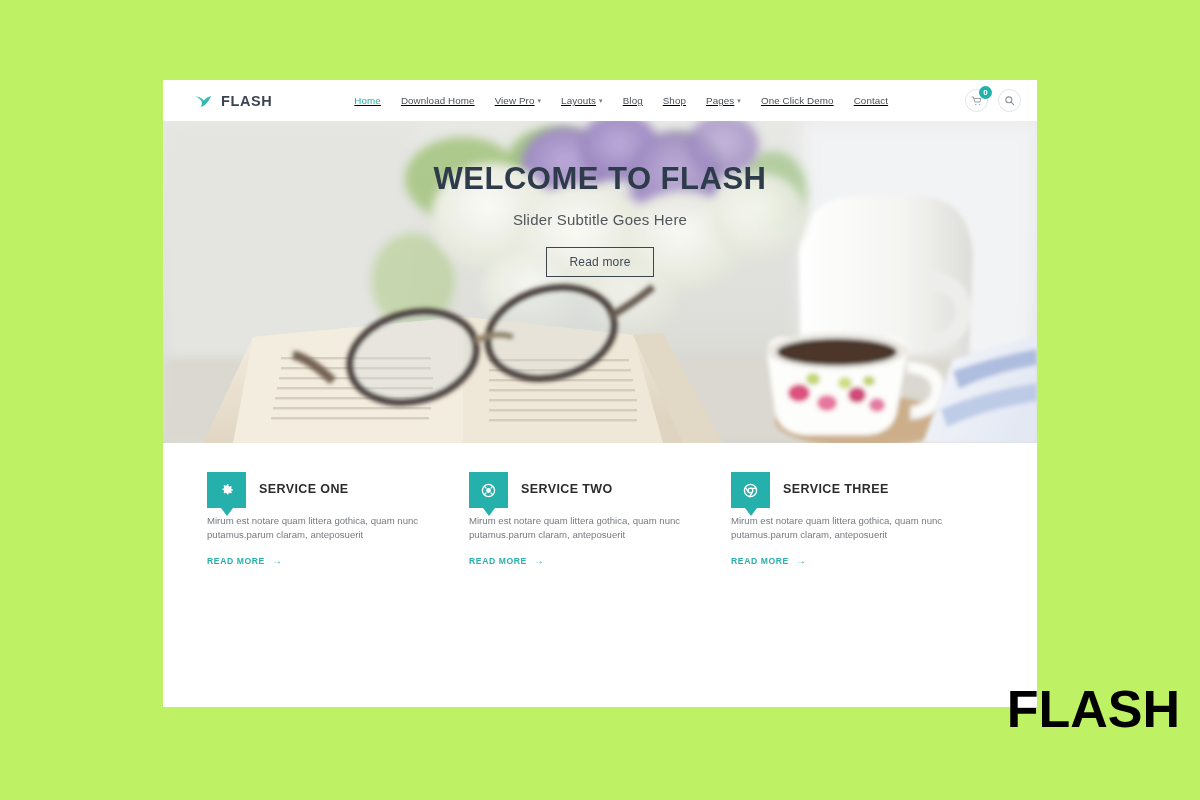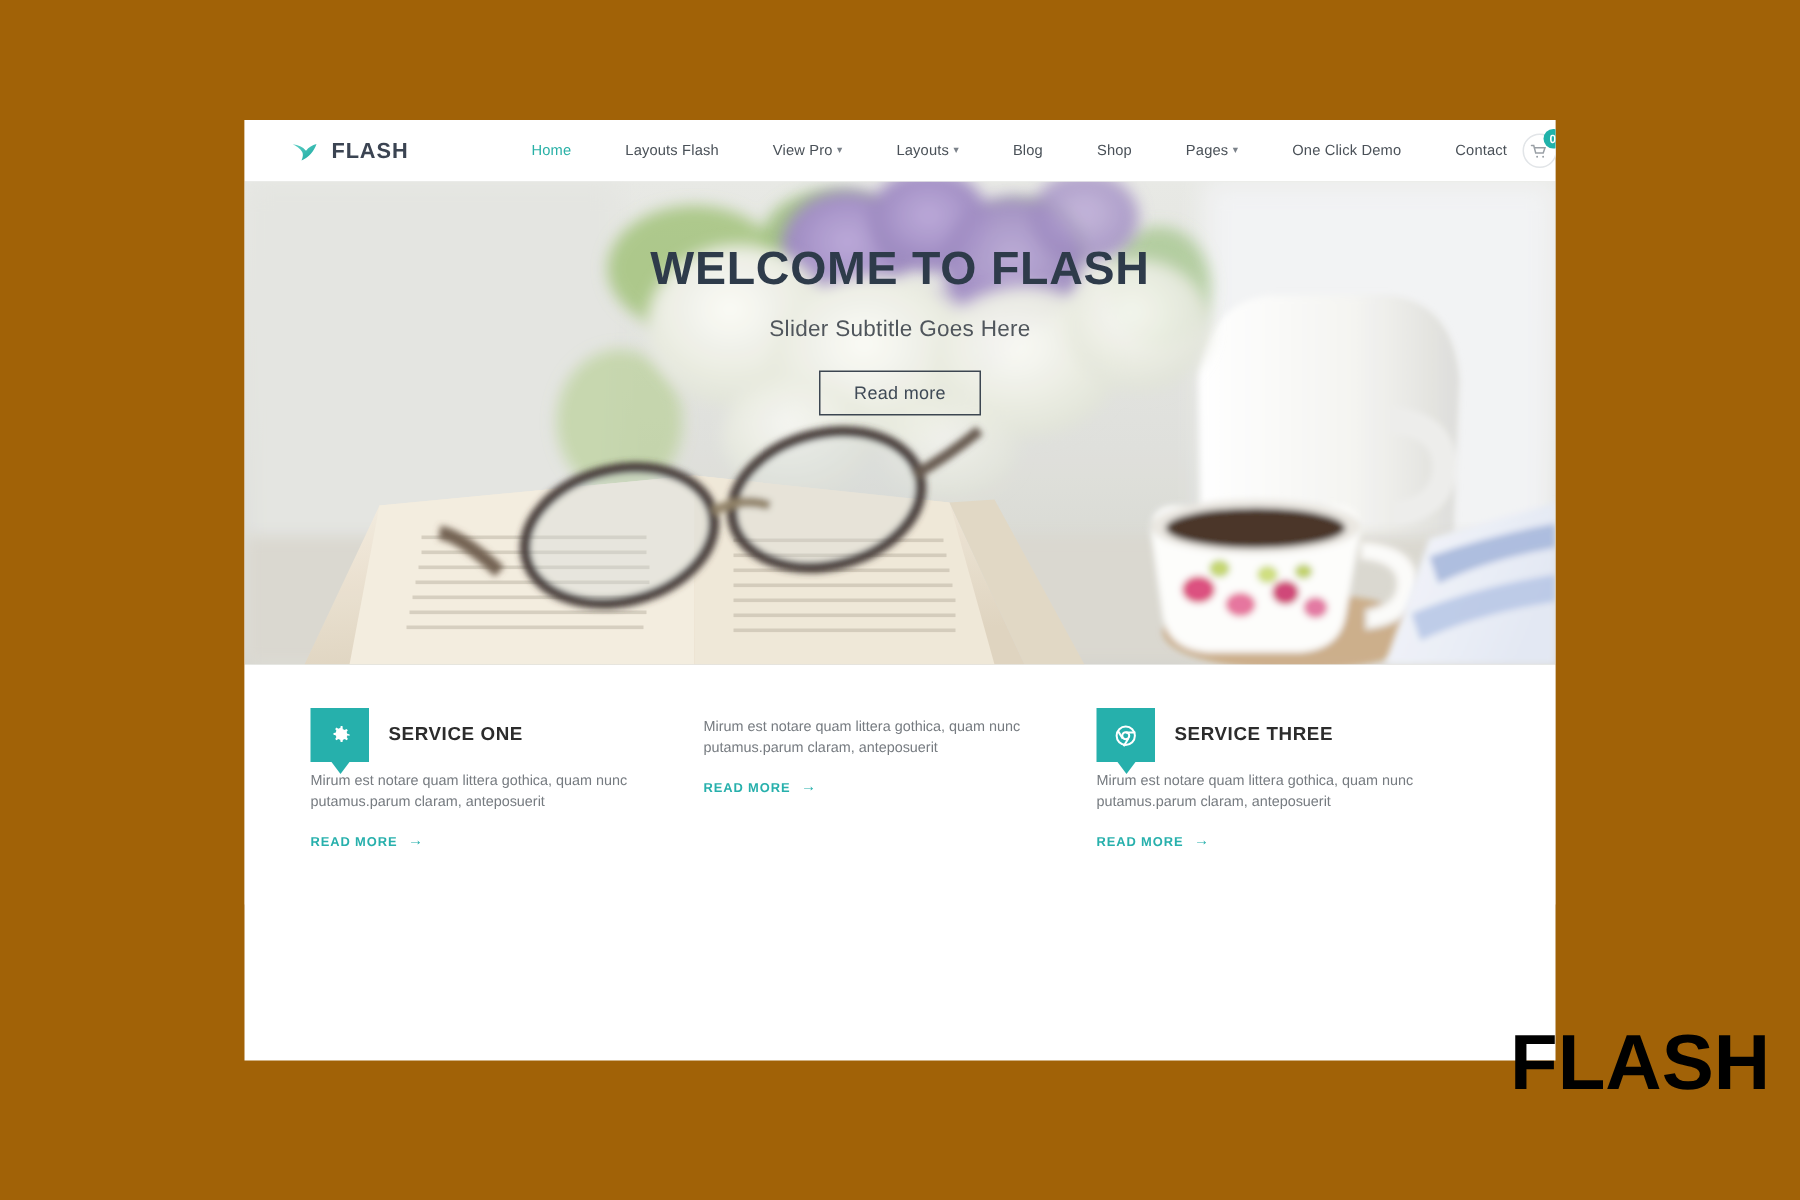--- a/index.html
+++ b/index.html
@@ -9,21 +9,21 @@
     height: 800px;
     background: #ffffff;
     font-family: "Liberation Sans", sans-serif;
     overflow: hidden;
   }
 
   #stage {
     position: relative;
     width: 1200px;
     height: 800px;
-    background: #a16207;
+    background: #bef264;
   }
 
   
   #site {
     position: absolute;
     left: 163px;
     top: 80px;
     width: 874px;
     height: 627px;
     background: #ffffff;
@@ -51,21 +51,22 @@
     font-size: 14.5px;
     font-weight: bold;
     letter-spacing: 0.6px;
     color: #3b4452;
   }
 
   .main-nav {
     display: flex;
     align-items: center;
     margin-left: 72px;
-    gap: 16px;
+    gap: 0px;
+    text-decoration: underline;
   }
   .nav-item {
     font-size: 9.8px;
     color: #4a5158;
     padding: 0 10px;
     white-space: nowrap;
     cursor: pointer;
     letter-spacing: 0.1px;
   }
   .nav-item.active { color: #28b0a6; }
@@ -269,21 +270,21 @@
           <path d="M2.5 6.2 C7 6.6 10.5 8.2 13.2 11.3 C15.4 8.6 18.2 6.8 21.6 6.0 C19.6 11.9 15.2 16.8 9.6 19.2 C10.8 16.4 11.0 14.2 10.2 12.4 C8.4 9.7 5.8 7.6 2.5 6.2 Z" fill="url(#lg)"></path>
         </svg>
         <span class="brand-text">FLASH</span>
       </div>
 
       <div class="main-nav">
         <div class="nav-item active">
           <span>Home</span>
         </div>
         <div class="nav-item">
-          <span>Layouts Flash</span>
+          <span>Download Home</span>
         </div>
         <div class="nav-item">
           <span>View Pro</span><span class="caret">▾</span>
         </div>
         <div class="nav-item">
           <span>Layouts</span><span class="caret">▾</span>
         </div>
         <div class="nav-item">
           <span>Blog</span>
         </div>
@@ -470,20 +471,30 @@
           <div class="service-title">SERVICE ONE</div>
         </div>
         <div class="service-desc">Mirum est notare quam littera gothica, quam nunc putamus.parum claram, anteposuerit</div>
         <div class="service-more">
           <span>READ MORE</span>
           <span class="arrow">→</span>
         </div>
       </div>
 
       <div class="service-col">
+        <div class="service-head">
+          <div class="service-badge">
+            <svg width="17" height="17" viewBox="0 0 24 24" fill="none" stroke="#ffffff" stroke-width="1.9">
+              <circle cx="12" cy="12" r="8.6"></circle>
+              <circle cx="12" cy="12" r="3.4" fill="#ffffff" stroke="none"></circle>
+              <path d="M6 6l3 3M18 6l-3 3M6 18l3-3M18 18l-3-3"></path>
+            </svg>
+          </div>
+          <div class="service-title">SERVICE TWO</div>
+        </div>
         <div class="service-desc">Mirum est notare quam littera gothica, quam nunc putamus.parum claram, anteposuerit</div>
         <div class="service-more">
           <span>READ MORE</span>
           <span class="arrow">→</span>
         </div>
       </div>
 
       <div class="service-col">
         <div class="service-head">
           <div class="service-badge">

